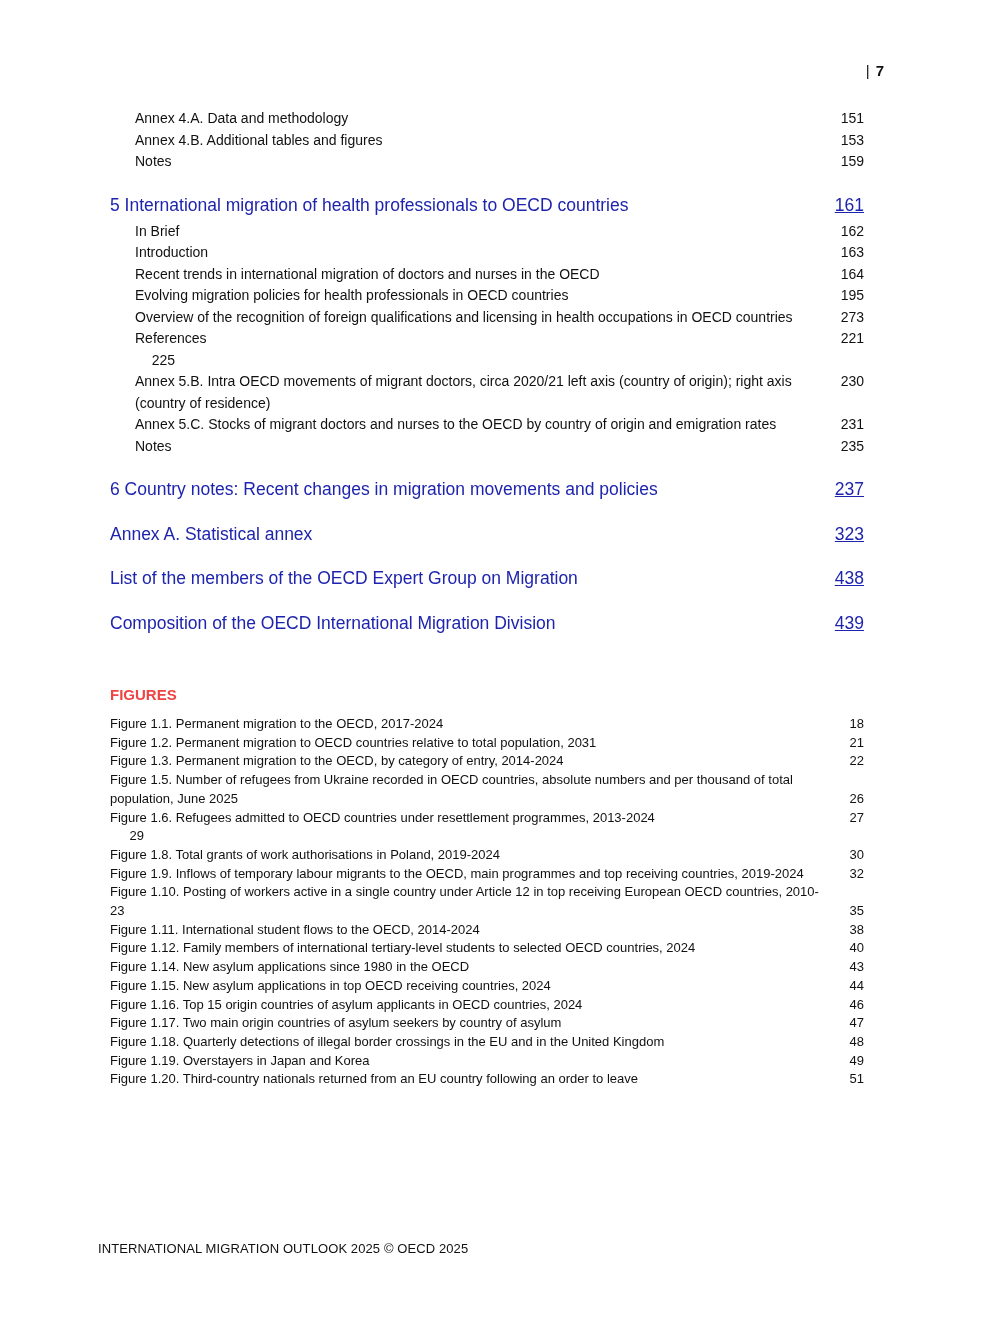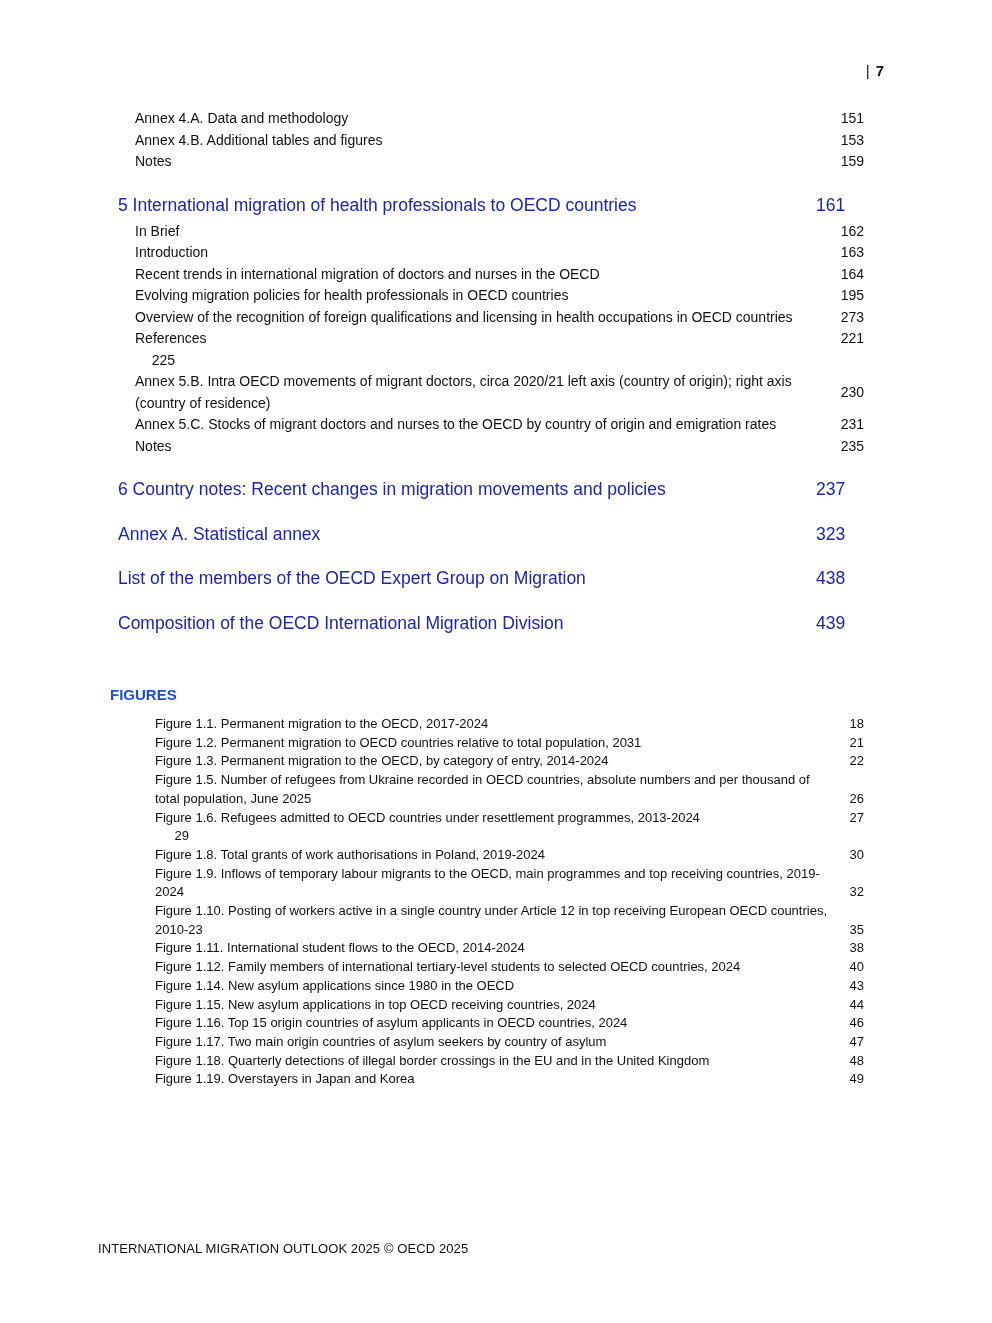--- a/index.html
+++ b/index.html
@@ -24,57 +24,56 @@
   .content {
     position: absolute;
     left: 110px; top: 0;
     width: 754px;
   }
   .toc-body { margin-top: 108px; }
 
   .toc-row {
     display: flex;
     justify-content: space-between;
-    align-items: center;
+    align-items: flex-start;
     font-size: 14px;
     line-height: 21.5px;
   }
   .toc-row .t { max-width: 660px; }
   .toc-row .p { text-align: right; min-width: 40px; }
   .indent { padding-left: 25px; }
 
   .chapter-row {
     display: flex;
     justify-content: space-between;
     align-items: flex-end;
     color: #1e24ad;
     font-size: 17.5px;
     line-height: 26px;
-    margin: 19px 0 3px 8px;
+    margin: 19px 0 3px 0;
   }
   .chapter-row .t { max-width: 640px; }
-  .chapter-row .p { text-align: left; min-width: 48px; }
+  .chapter-row .p { text-align: right; min-width: 48px; text-decoration: underline; }
   .mt18 { margin-top: 18px; }
   .mt19 { margin-top: 19px; }
 
   .figures-heading {
-    color: #1d4ed8;
+    color: #ef4444;
     font-size: 15px;
     font-weight: 700;
     line-height: 20px;
     margin-top: 49px;
   }
   .fig-list { margin-top: 10px; }
   .fig-row {
     display: flex;
     justify-content: space-between;
     align-items: flex-end;
     font-size: 13px;
     line-height: 18.7px;
-    margin-left: 45px;
   }
   .fig-row .t { max-width: 724px; }
   .fig-row .p { text-align: right; min-width: 34px; }
 
   .footer {
     position: absolute;
     left: 98px; top: 1241px;
     font-size: 13px;
     color: #111;
     letter-spacing: 0.1px;
@@ -233,20 +232,24 @@
           <span class="p">47</span>
         </div>
         <div class="fig-row">
           <span class="t">Figure 1.18. Quarterly detections of illegal border crossings in the EU and in the United Kingdom</span>
           <span class="p">48</span>
         </div>
         <div class="fig-row">
           <span class="t">Figure 1.19. Overstayers in Japan and Korea</span>
           <span class="p">49</span>
         </div>
+        <div class="fig-row">
+          <span class="t">Figure 1.20. Third-country nationals returned from an EU country following an order to leave</span>
+          <span class="p">51</span>
+        </div>
       </div>
 
     </div>
   </div>
 
   <div class="footer">INTERNATIONAL MIGRATION OUTLOOK 2025 © OECD 2025</div>
 
 </div>
 
 </body></html>

